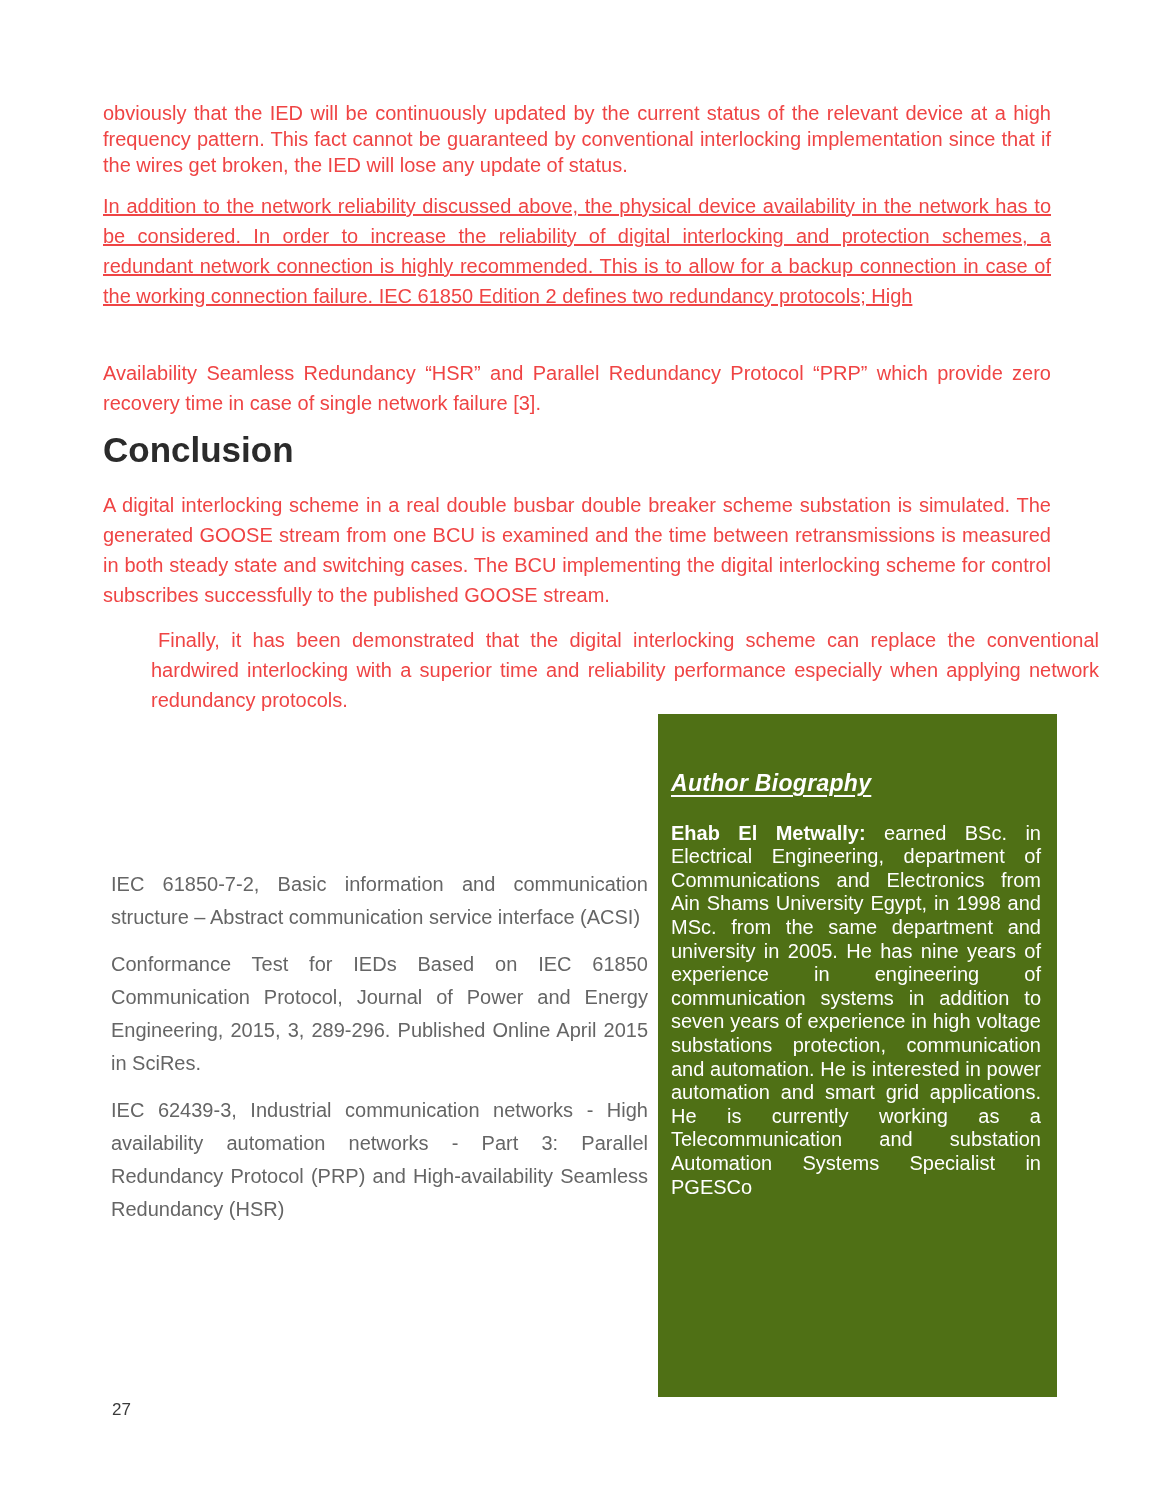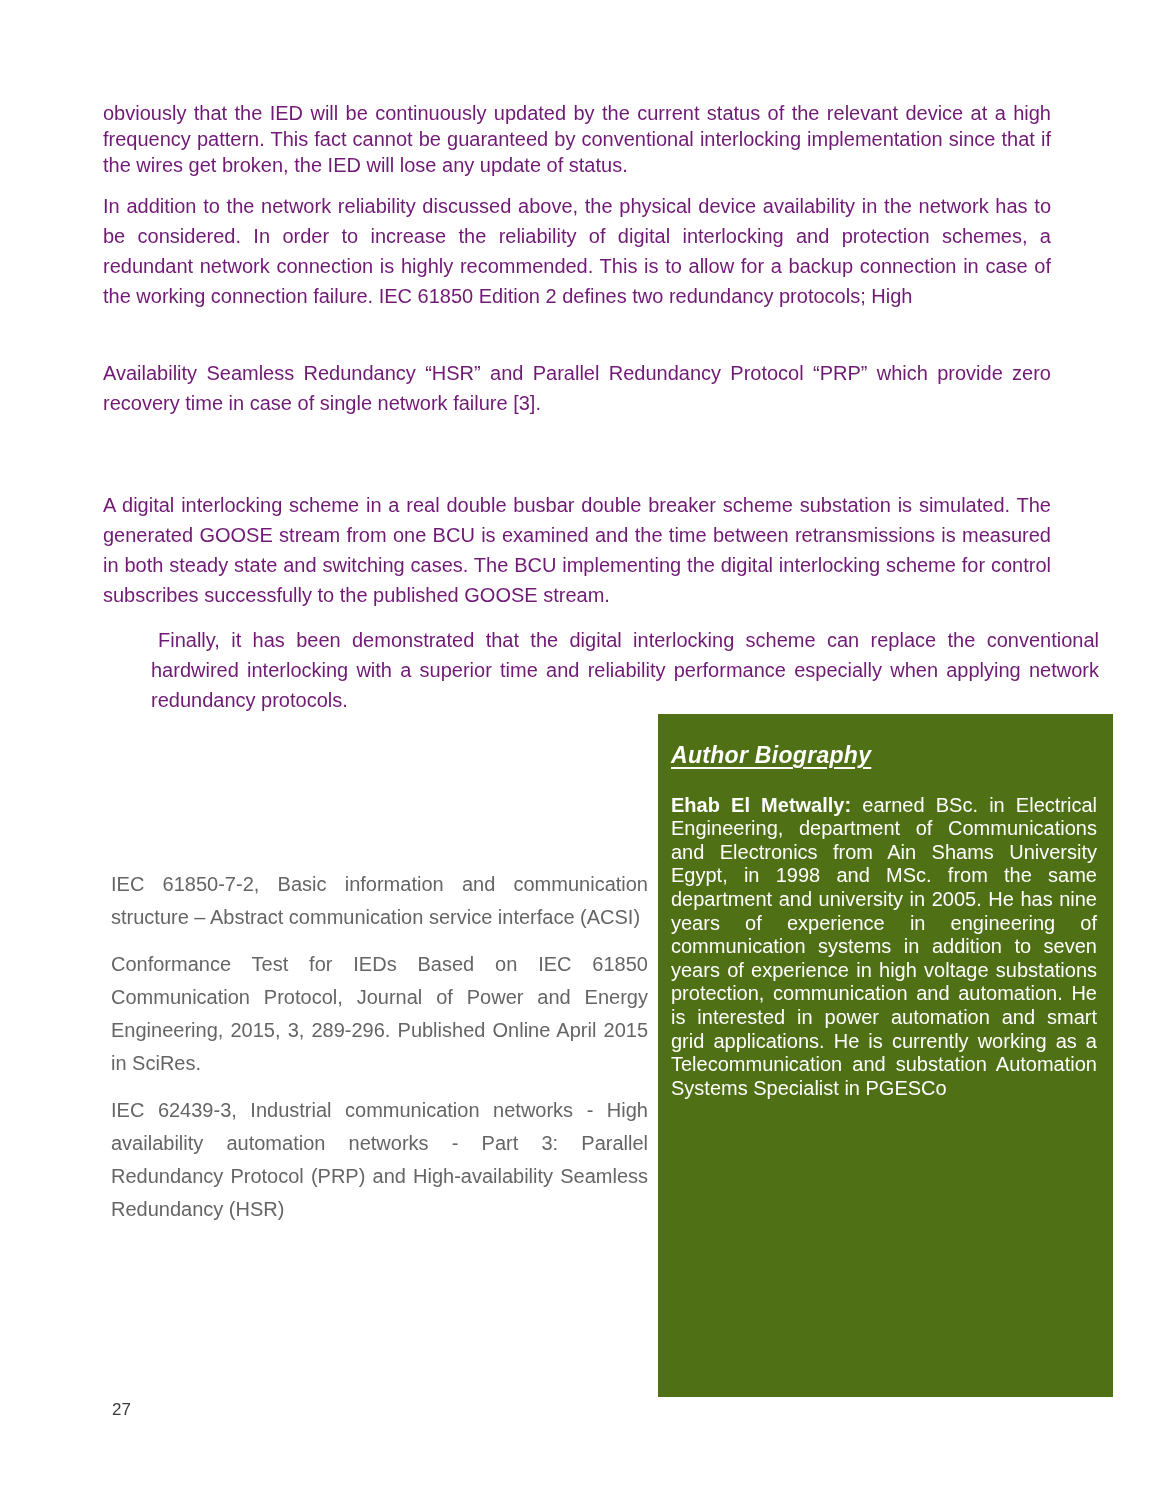--- a/index.html
+++ b/index.html
@@ -18,64 +18,64 @@
     height: 1500px;
     background: #ffffff;
     overflow: hidden;
   }
   .body-text {
     position: absolute;
     left: 103px;
     width: 948px;
     margin: 0;
     text-align: justify;
-    color: #701a75;
+    color: #ef4444;
     font-size: 20px;
   }
   .lh-tight  { line-height: 26px; }
   .lh-loose  { line-height: 30px; }
   .indent    { text-indent: 7px; margin-left: 48px; }
 
   h1.section-heading {
     position: absolute;
     margin: 0;
     font-size: 35px;
     font-weight: bold;
     color: #2b2b2b;
     line-height: 1.1;
   }
   #conclusion-heading { left: 103px; top: 431px; }
   #references-heading { left: 111px; top: 765px; }
 
   #para1 { top: 100px; }
-  #para2 { top: 191px; }
+  #para2 { top: 191px; text-decoration: underline; }
   #para3 { top: 358px; }
   #concl-p1 { top: 490px; }
   #concl-p2 { top: 625px; }
 
   .refs {
     position: absolute;
     left: 111px;
     top: 868px;
     width: 537px;
     color: #656565;
     font-size: 20px;
     line-height: 33px;
     text-align: justify;
   }
   .refs p { margin: 0 0 14px 0; }
 
   .bio-box {
     position: absolute;
     left: 658px;
     top: 714px;
-    width: 455px;
+    width: 399px;
     height: 683px;
     box-sizing: border-box;
-    padding: 28px 16px 0 13px;
+    padding: 56px 16px 0 13px;
     background: #4f7015;
   }
   .bio-heading {
     margin: 0 0 24px 0;
     font-size: 23px;
     font-weight: bold;
     font-style: italic;
     color: #ffffff;
     text-decoration: underline;
     text-underline-offset: 4px;
@@ -103,20 +103,21 @@
 <body>
 
 <div class="page">
 
   <p id="para1" class="body-text lh-tight">obviously that the IED will be continuously updated by the current status of the relevant device at a high frequency pattern. This fact cannot be guaranteed by conventional interlocking implementation since that if the wires get broken, the IED will lose any update of status.</p>
 
   <p id="para2" class="body-text lh-loose">In addition to the network reliability discussed above, the physical device availability in the network has to be considered. In order to increase the reliability of digital interlocking and protection schemes, a redundant network connection is highly recommended. This is to allow for a backup connection in case of the working connection failure. IEC 61850 Edition 2 defines two redundancy protocols; High</p>
 
   <p id="para3" class="body-text lh-loose">Availability Seamless Redundancy “HSR” and Parallel Redundancy Protocol “PRP” which provide zero recovery time in case of single network failure [3].</p>
 
+  <h1 id="conclusion-heading" class="section-heading">Conclusion</h1>
 
   <p id="concl-p1" class="body-text lh-loose">A digital interlocking scheme in a real double busbar double breaker scheme substation is simulated. The generated GOOSE stream from one BCU is examined and the time between retransmissions is measured in both steady state and switching cases. The BCU implementing the digital interlocking scheme for control subscribes successfully to the published GOOSE stream.</p>
 
   <p id="concl-p2" class="body-text lh-loose indent">Finally, it has been demonstrated that the digital interlocking scheme can replace the conventional hardwired interlocking with a superior time and reliability performance especially when applying network redundancy protocols.</p>
 
 
   <div class="refs">
     <p>IEC 61850-7-2, Basic information and communication structure – Abstract communication service interface (ACSI)</p>
     <p>Conformance Test for IEDs Based on IEC 61850 Communication Protocol, Journal of Power and Energy Engineering, 2015, 3, 289-296. Published Online April 2015 in SciRes.</p>
     <p>IEC 62439-3, Industrial communication networks - High availability automation networks - Part 3: Parallel Redundancy Protocol (PRP) and High-availability Seamless Redundancy (HSR)</p>

